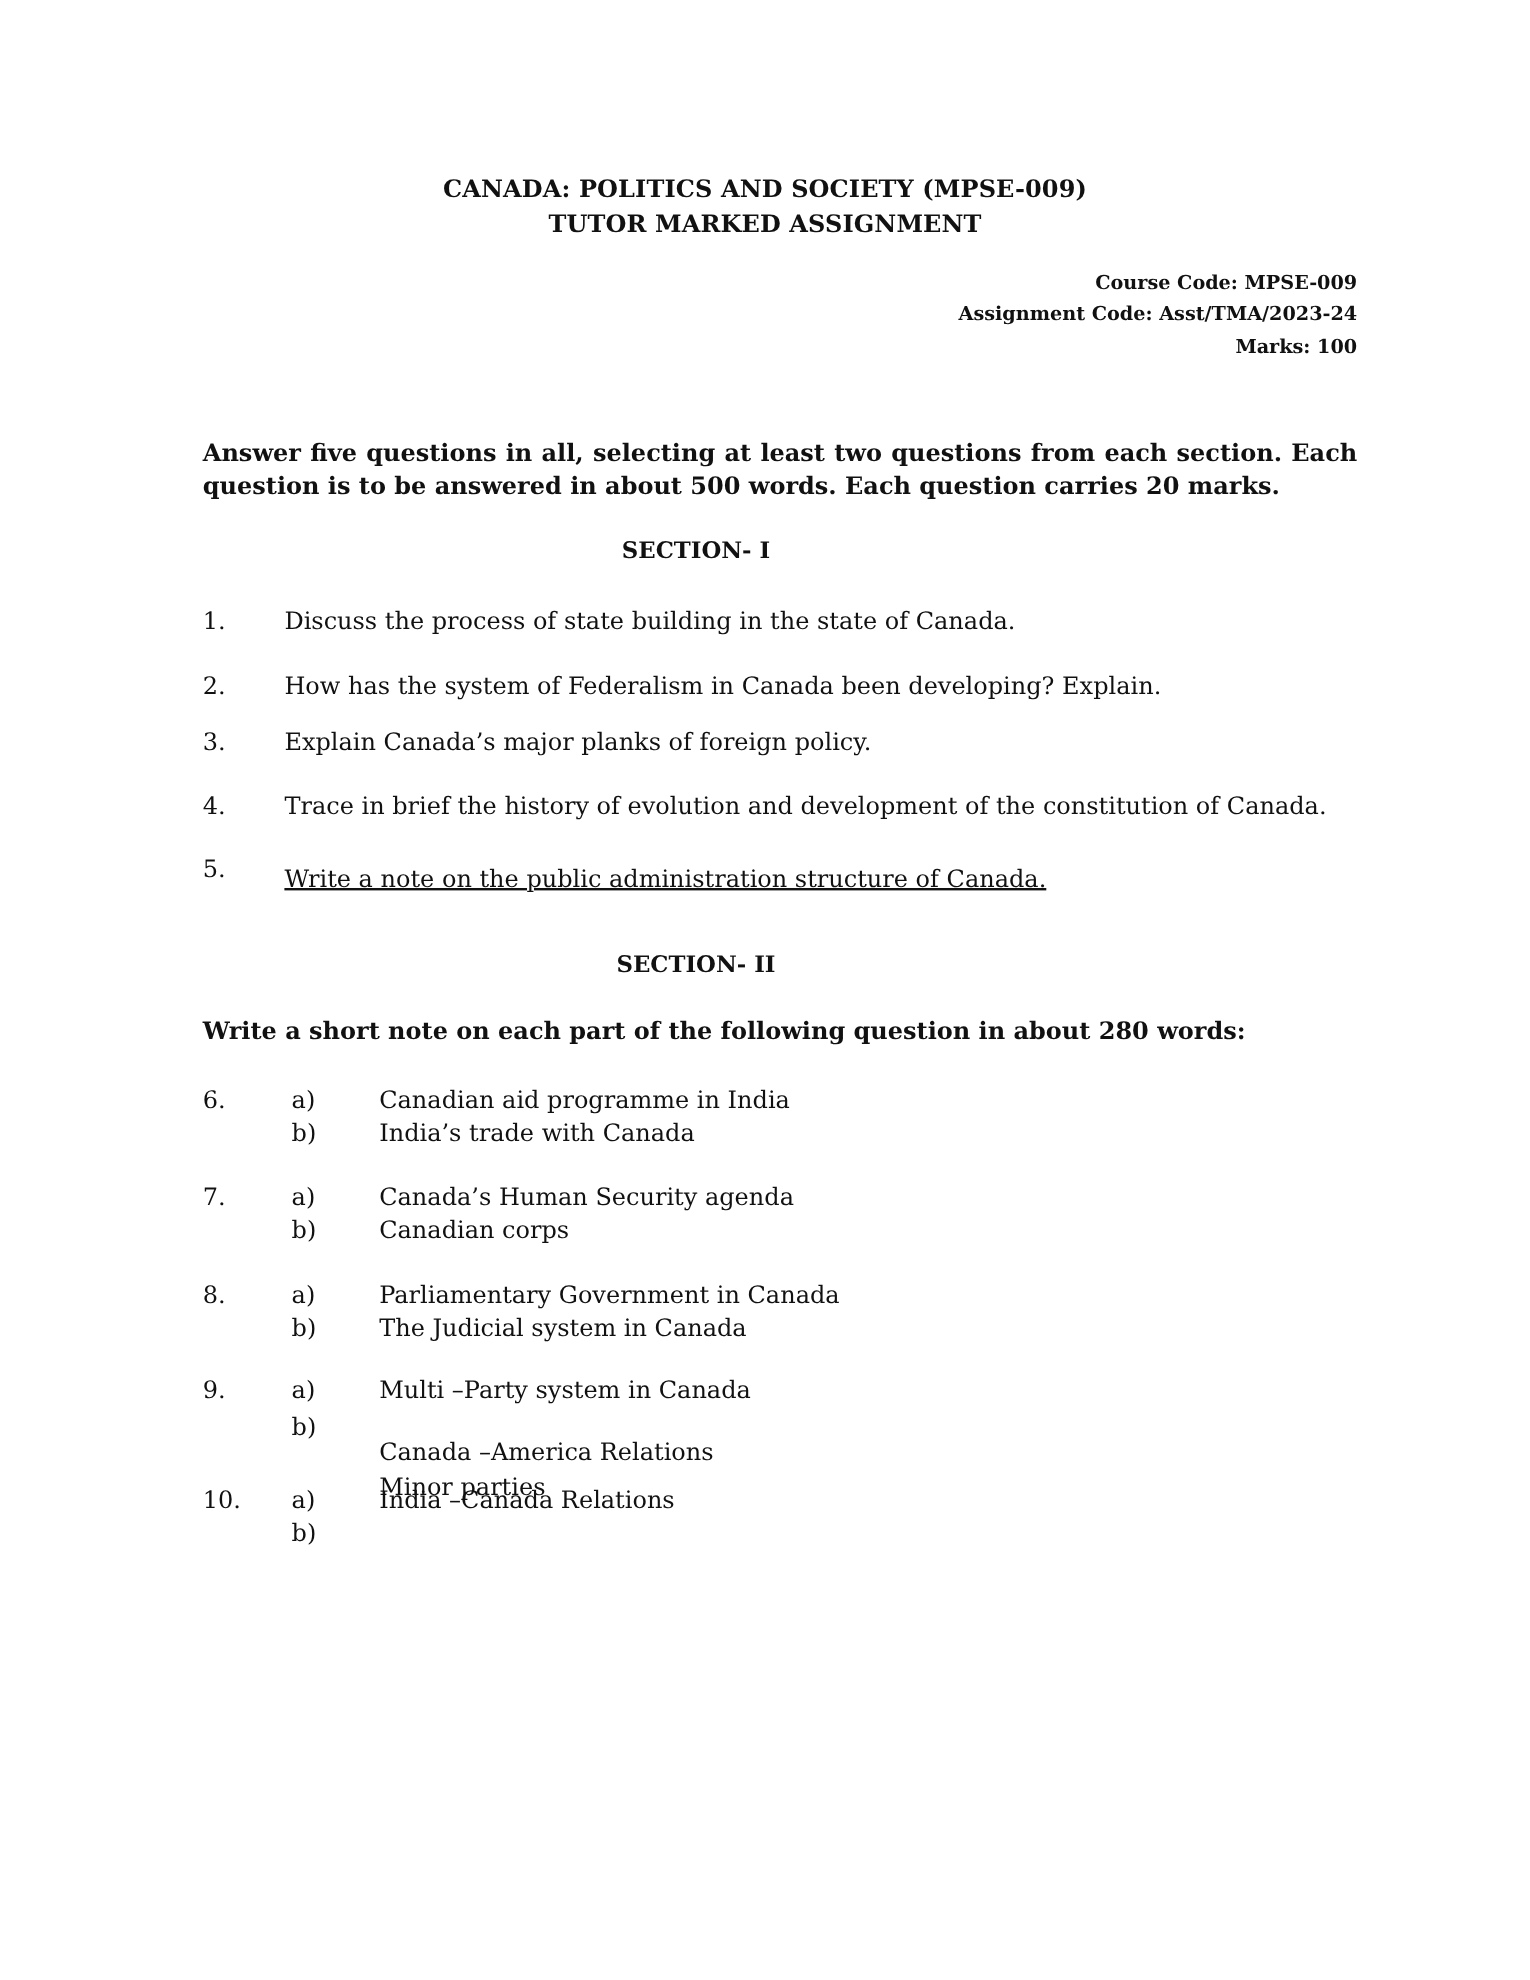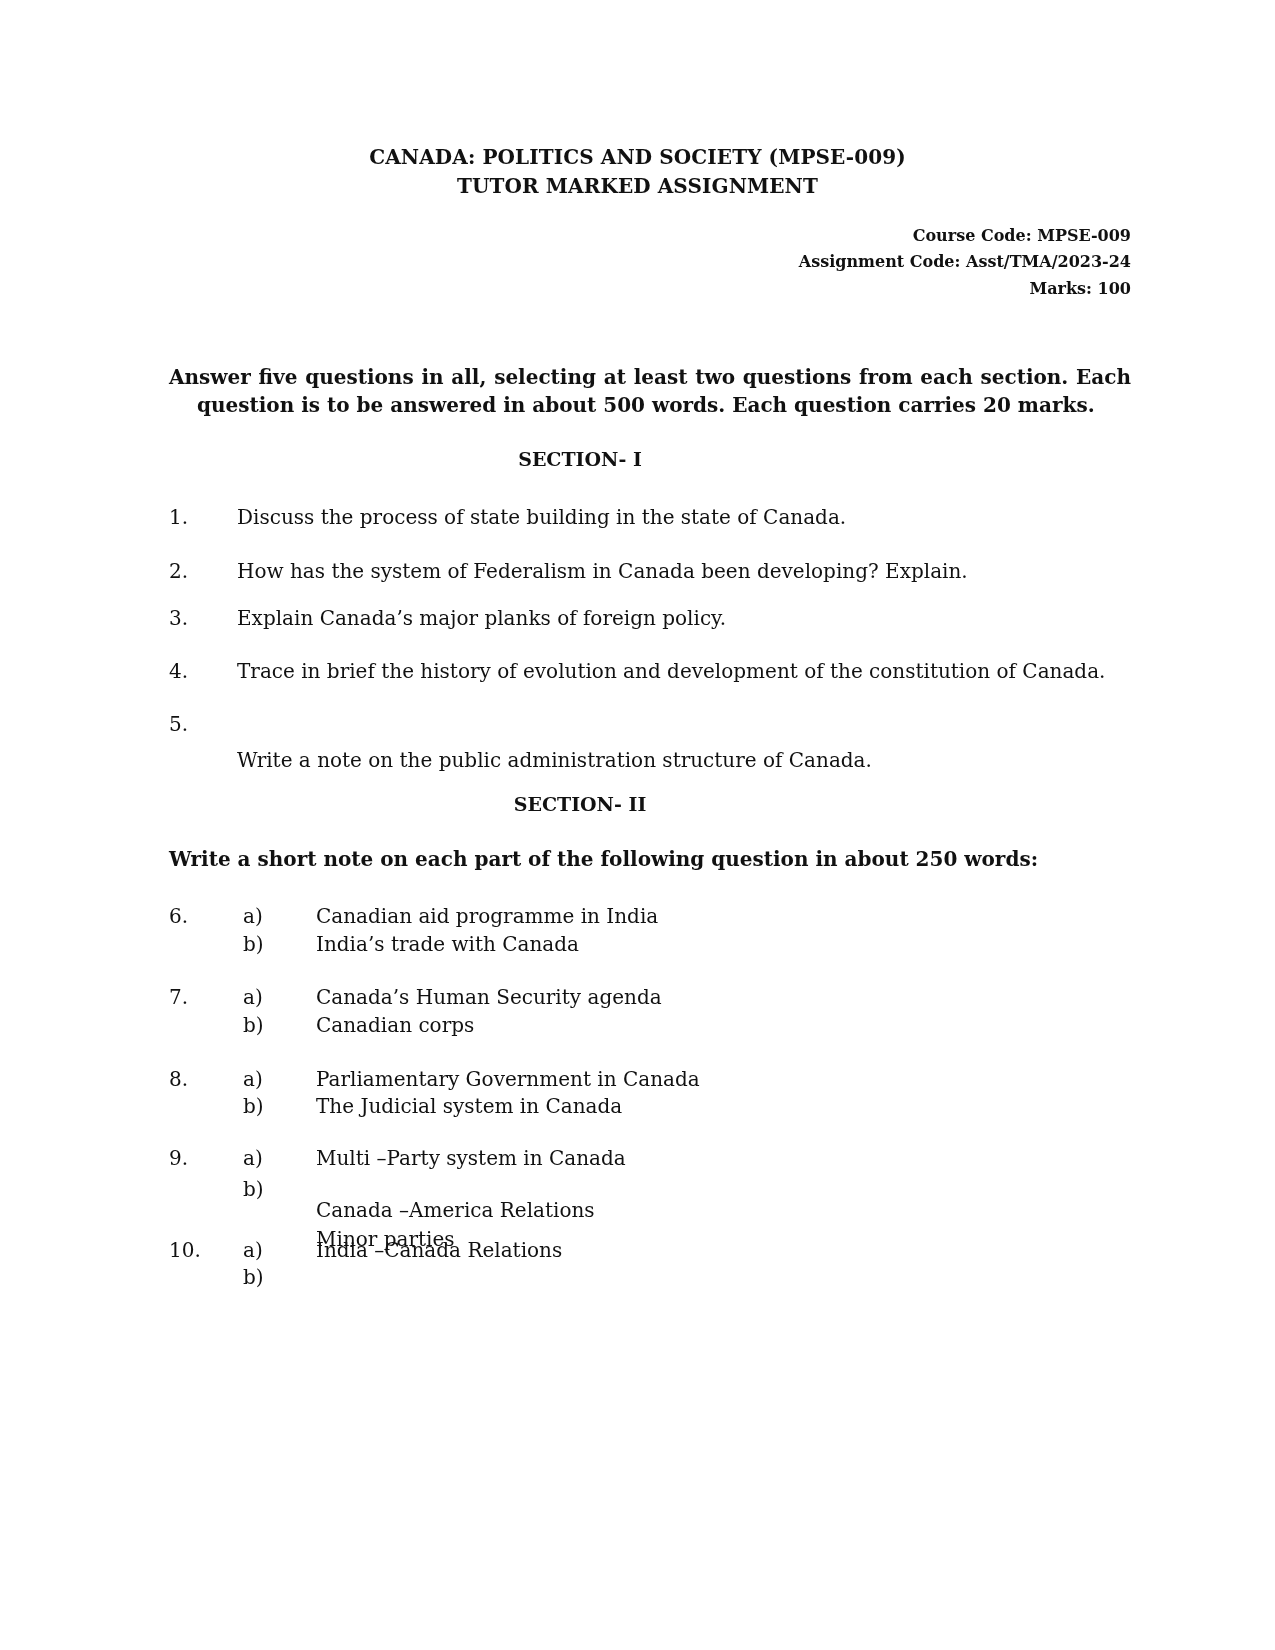--- a/index.html
+++ b/index.html
@@ -2,21 +2,21 @@
 <html><head>
 <meta charset="utf-8">
 <style>
   html, body { margin: 0; padding: 0; background: #ffffff; }
   body { width: 1275px; height: 1650px; position: relative; overflow: hidden;
          font-family: "DejaVu Serif", "Liberation Serif", serif; color: #111; }
   .abs { position: absolute; white-space: nowrap; }
   .title { left: 0; width: 1275px; text-align: center; font-size: 20px; font-weight: bold; letter-spacing: 0.1px; }
   .meta { right: 144px; text-align: right; font-size: 16px; font-weight: bold; }
   .instr { left: 169px; width: 962px; font-size: 20px; font-weight: bold; white-space: normal; text-align: justify; text-align-last: justify; }
-  .instr.last { text-align-last: left; margin-left: 28px; }
+  .instr.last { text-align-last: left; }
   .section { left: 0; width: 1160px; text-align: center; font-size: 19px; font-weight: bold; }
   .qnum { left: 169px; font-size: 20px; }
   .qtext { left: 237px; font-size: 20px; }
   .snum { left: 169px; font-size: 20px; }
   .slet { left: 243px; font-size: 20px; }
   .stext { left: 316px; font-size: 20px; }
   .writeline { left: 169px; font-size: 20px; font-weight: bold; }
 </style>
 </head>
 <body>
@@ -40,25 +40,25 @@
   <div class="abs qnum" style="top:559px;">2.</div>
   <div class="abs qtext" style="top:559px;">How has the system of Federalism in Canada been developing? Explain.</div>
 
   <div class="abs qnum" style="top:606px;">3.</div>
   <div class="abs qtext" style="top:606px;">Explain Canada’s major planks of foreign policy.</div>
 
   <div class="abs qnum" style="top:659px;">4.</div>
   <div class="abs qtext" style="top:659px;">Trace in brief the history of evolution and development of the constitution of Canada.</div>
 
   <div class="abs qnum" style="top:712px;">5.</div>
-  <div class="abs qtext" style="top:748px;">Write a note on the public administration structure of Canada.</div>
+  <div class="abs qtext" style="top:720px;text-decoration:underline;">Write a note on the public administration structure of Canada.</div>
 </div>
 
 <div class="abs section" style="top:793px;">SECTION- II</div>
-<div class="abs writeline" style="top:847px;">Write a short note on each part of the following question in about 250 words:</div>
+<div class="abs writeline" style="top:847px;">Write a short note on each part of the following question in about 280 words:</div>
 
 <div>
 
   <div class="abs snum" style="top:904px;">6.</div>
   <div class="abs slet" style="top:904px;">a)</div>
   <div class="abs stext" style="top:904px;">Canadian aid programme in India</div>
   <div class="abs slet" style="top:932px;">b)</div>
   <div class="abs stext" style="top:932px;">India’s trade with Canada</div>
 
   <div class="abs snum" style="top:985px;">7.</div>

